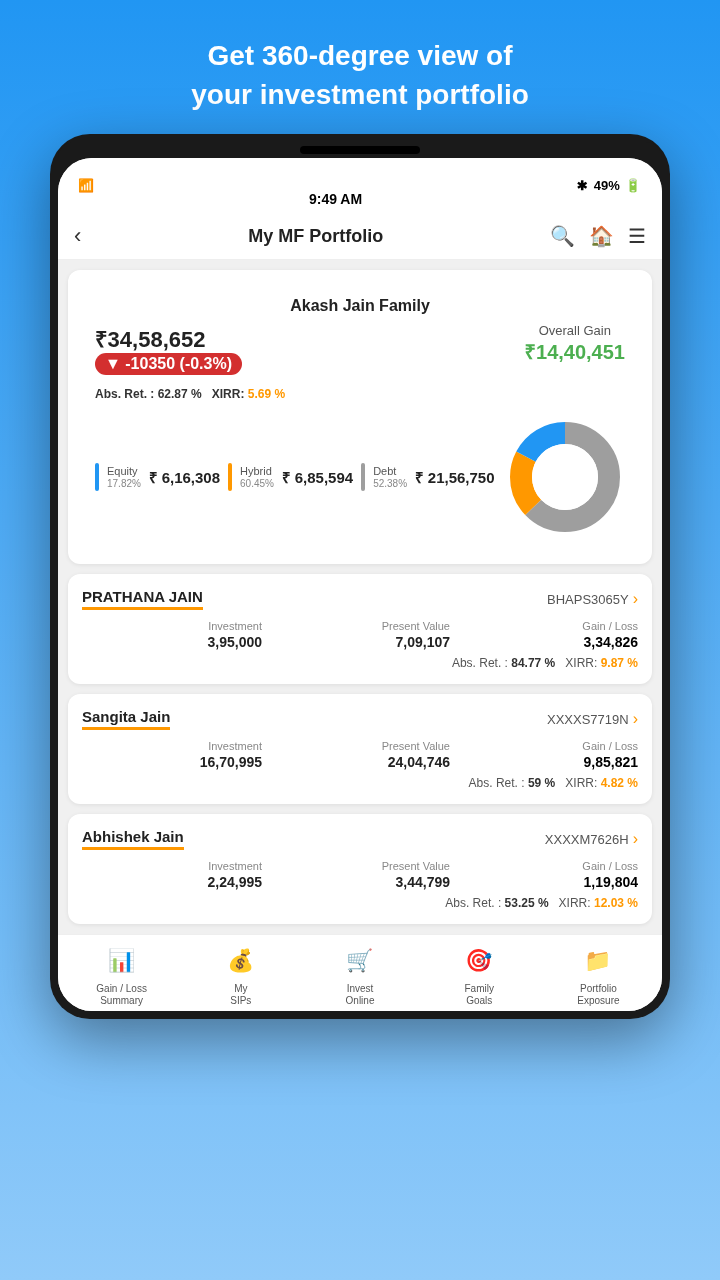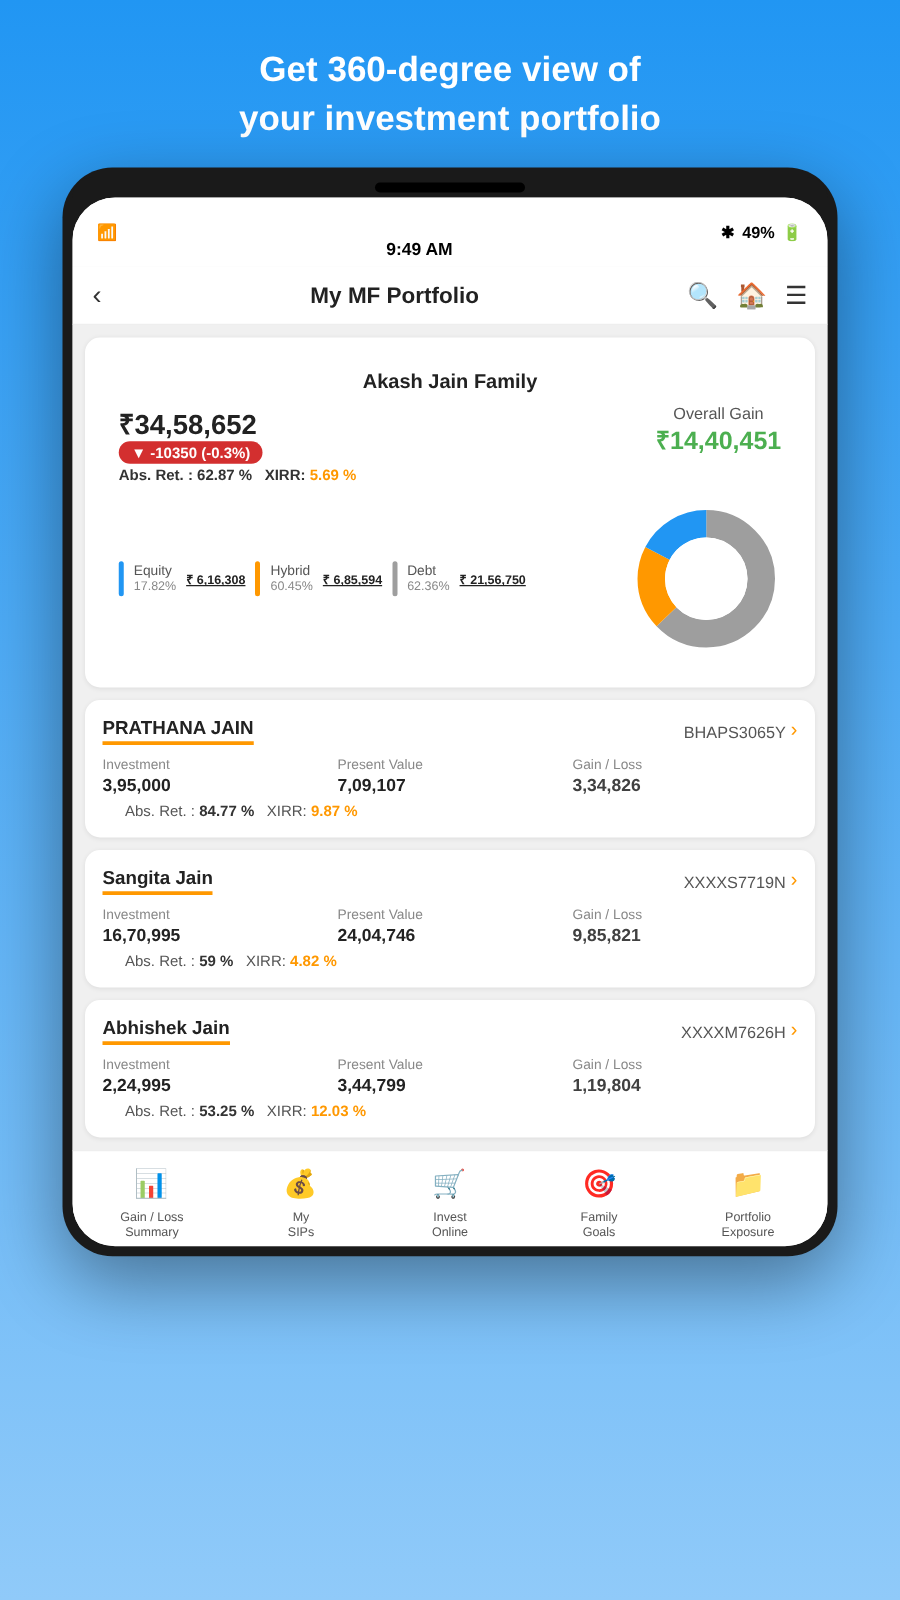--- a/index.html
+++ b/index.html
@@ -107,23 +107,23 @@
     .overall-gain-label { font-size: 13px; color: #555; }
     .overall-gain-value { font-size: 20px; font-weight: 700; color: #4CAF50; }
 
     .loss-badge {
       display: inline-flex;
       align-items: center;
       background: #d32f2f;
       color: white;
       border-radius: 12px;
       padding: 2px 10px;
-      font-size: 12px;
+      font-size: 16px;
       font-weight: 600;
-      margin-bottom: 2px;
+      margin-bottom: 12px;
     }
 
     .abs-ret-row {
       font-size: 12px;
       color: #555;
       margin-bottom: 10px;
     }
     .abs-ret-row span { color: #333; font-weight: 600; }
     .xirr-val { color: #FF9800 !important; }
 
@@ -143,34 +143,35 @@
       align-items: center;
       gap: 8px;
     }
     .breakdown-dot {
       width: 4px;
       height: 28px;
       border-radius: 2px;
     }
     .breakdown-label { font-size: 11px; color: #555; line-height: 1.2; }
     .breakdown-label strong { display: block; font-size: 10px; color: #888; font-weight: 400; }
-    .breakdown-value { margin-left: auto; font-size: 10px; font-weight: 600; color: #222; text-decoration: underline; }
+    .breakdown-value { margin-left: auto; font-size: 15px; font-weight: 600; color: #222; }
 
     .donut-chart {
       width: 120px;
       height: 120px;
       flex-shrink: 0;
     }
 
     
     .person-card {
       background: white;
       border-radius: 12px;
       padding: 14px;
       box-shadow: 0 1px 4px rgba(0,0,0,0.08);
+      text-align: right;
     }
     .person-header {
       display: flex;
       justify-content: space-between;
       align-items: center;
       margin-bottom: 4px;
     }
     .person-name {
       font-size: 15px;
       font-weight: 700;
@@ -188,21 +189,21 @@
     .person-id .arrow { color: #FF9800; font-size: 16px; }
 
     .person-stats {
       display: grid;
       grid-template-columns: 1fr 1fr 1fr;
       gap: 8px;
       margin: 10px 0 6px;
     }
     .stat-label { font-size: 11px; color: #888; margin-bottom: 2px; }
     .stat-value { font-size: 14px; font-weight: 600; color: #222; }
-    .stat-value.gain { color: #404040; }
+    .stat-value.gain { color: #000000; }
 
     .person-abs {
       font-size: 12px;
       color: #555;
       margin-left: 18px;
     }
     .person-abs span { font-weight: 600; color: #333; }
     .person-abs .xirr { color: #FF9800; font-weight: 700; }
 
     
@@ -325,21 +326,21 @@
               <div class="breakdown-label">Equity<strong>17.82%</strong></div>
               <div class="breakdown-value">₹ 6,16,308</div>
             </div>
             <div class="breakdown-item">
               <div class="breakdown-dot" style="background:#FF9800;"></div>
               <div class="breakdown-label">Hybrid<strong>60.45%</strong></div>
               <div class="breakdown-value">₹ 6,85,594</div>
             </div>
             <div class="breakdown-item">
               <div class="breakdown-dot" style="background:#9E9E9E;"></div>
-              <div class="breakdown-label">Debt<strong>62.36%</strong></div>
+              <div class="breakdown-label">Debt<strong>52.38%</strong></div>
               <div class="breakdown-value">₹ 21,56,750</div>
             </div>
           </div>
 
           <svg class="donut-chart" viewBox="0 0 120 120">
 
             <circle cx="60" cy="60" r="44" fill="none" stroke="#9E9E9E" stroke-width="22" stroke-dasharray="173.5 278.2" stroke-dashoffset="0" transform="rotate(-90 60 60)"></circle>
 
             <circle cx="60" cy="60" r="44" fill="none" stroke="#FF9800" stroke-width="22" stroke-dasharray="54.7 396.9" stroke-dashoffset="-173.5" transform="rotate(-90 60 60)"></circle>
 

